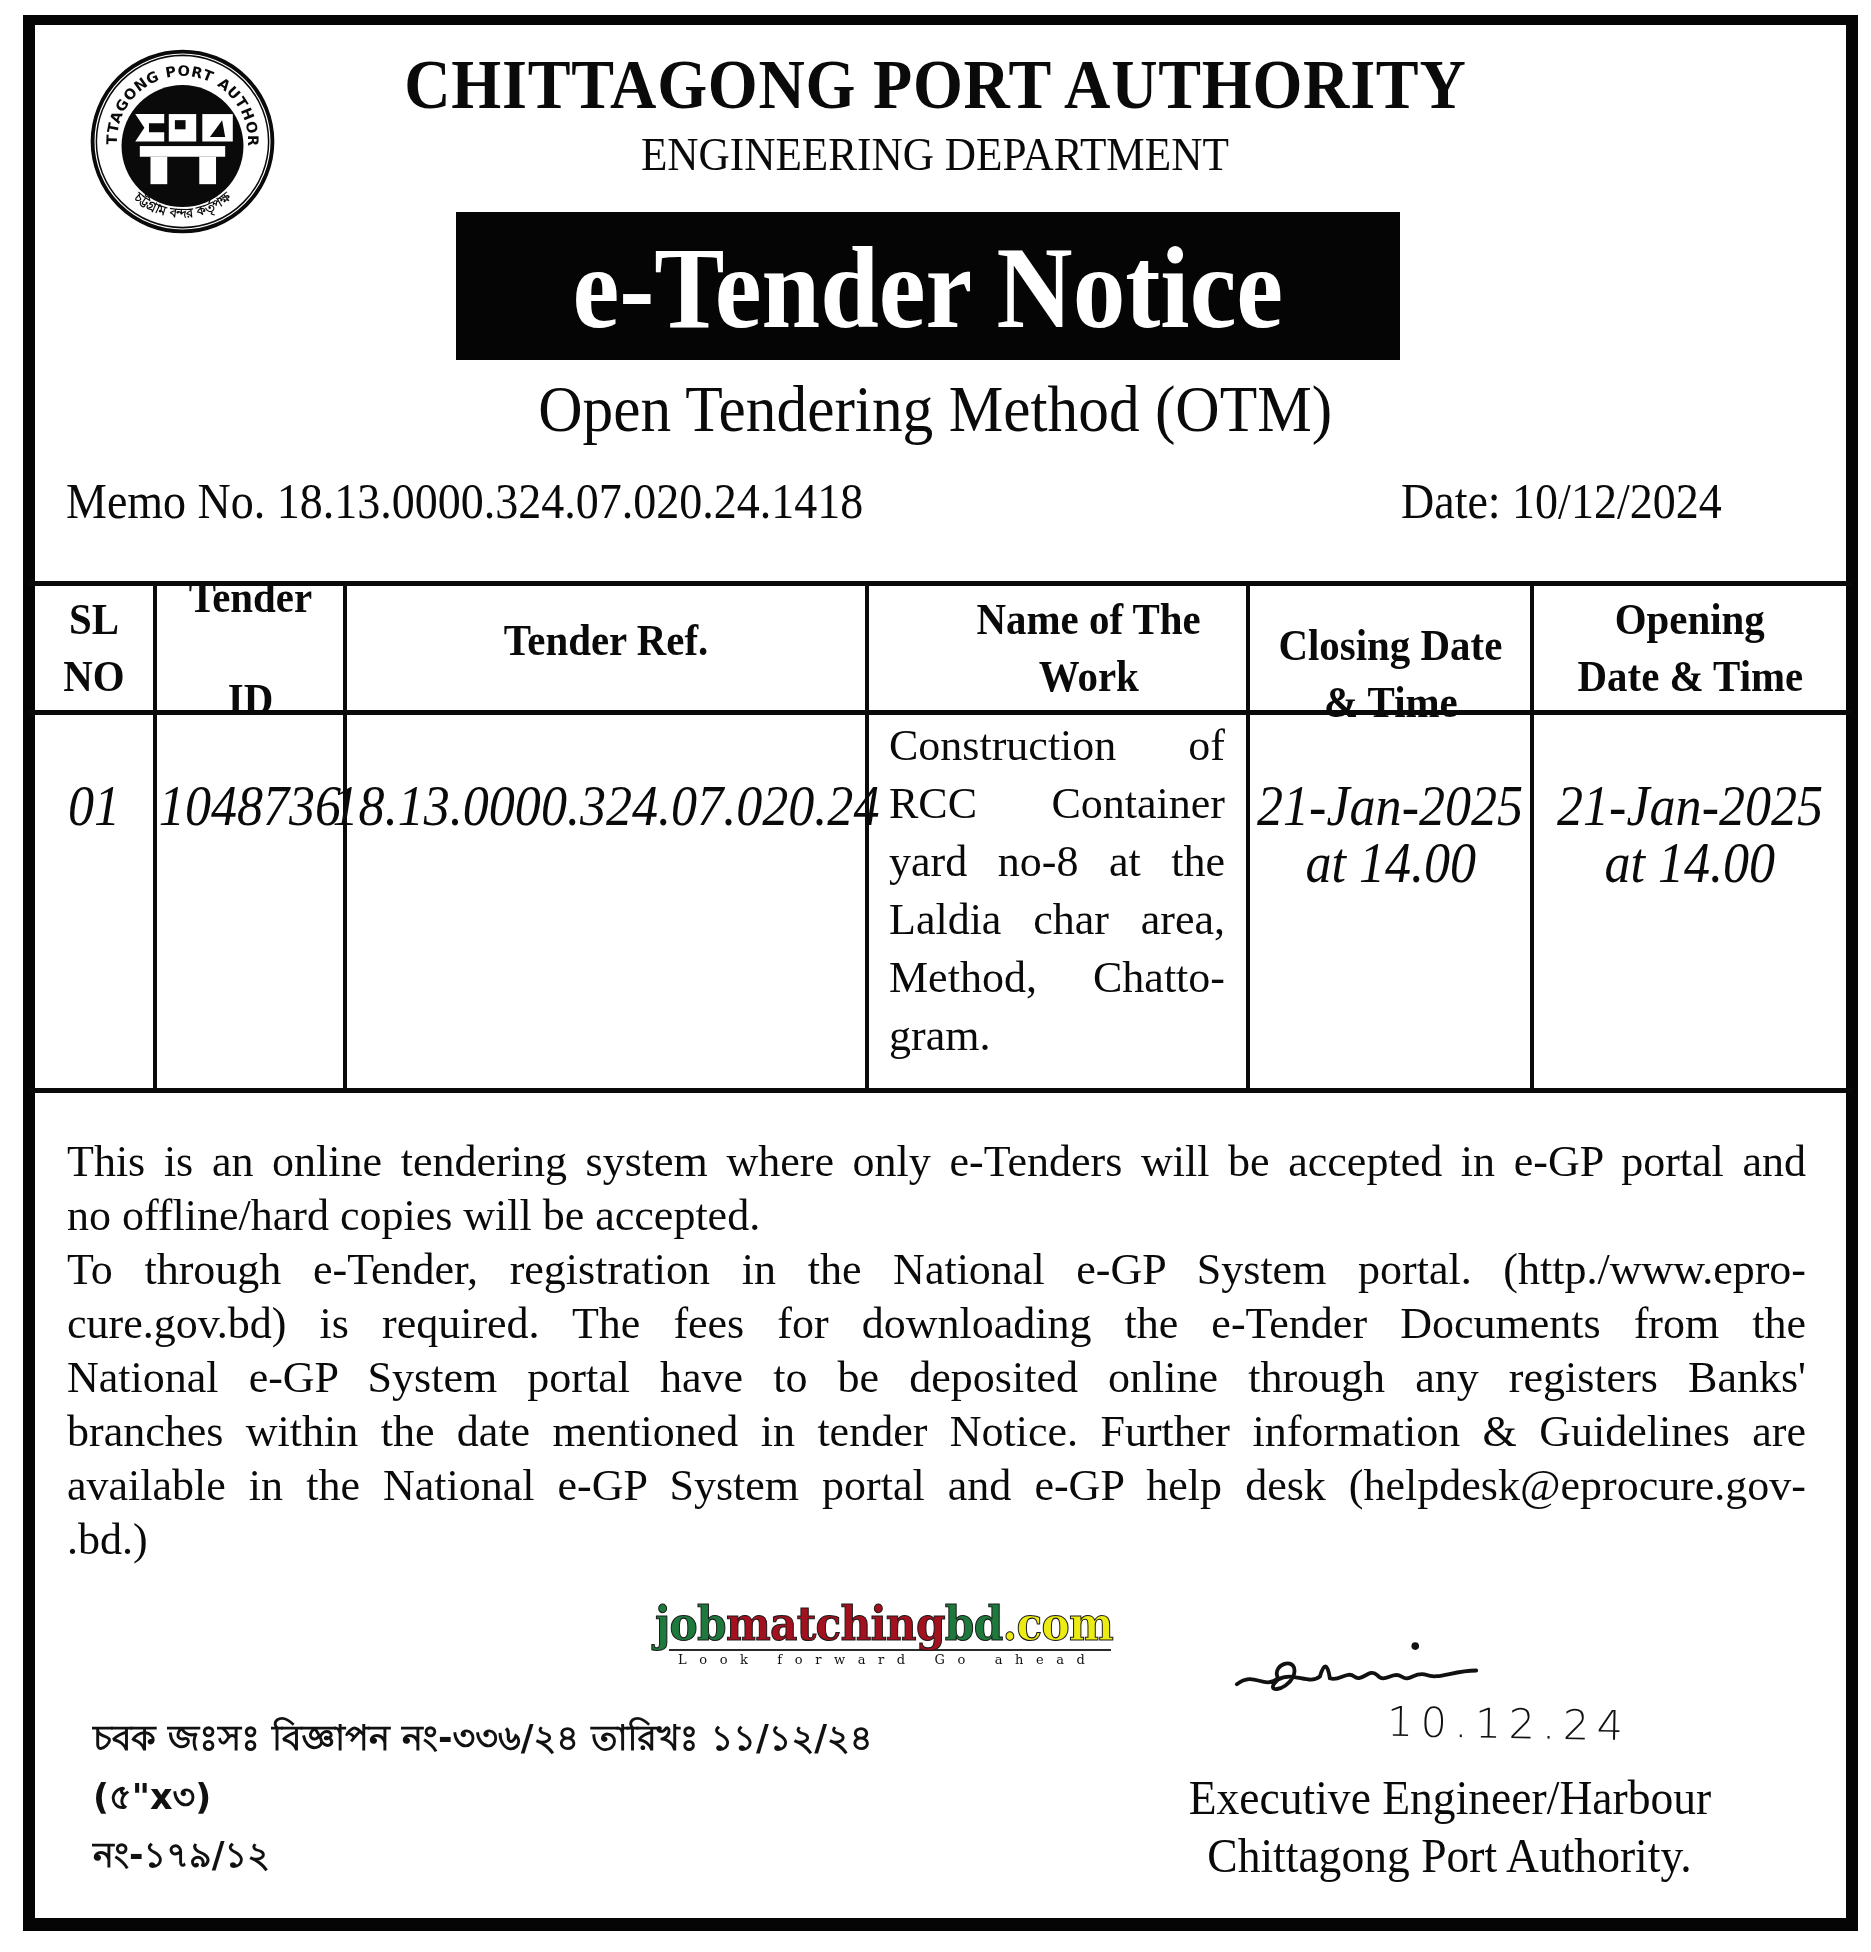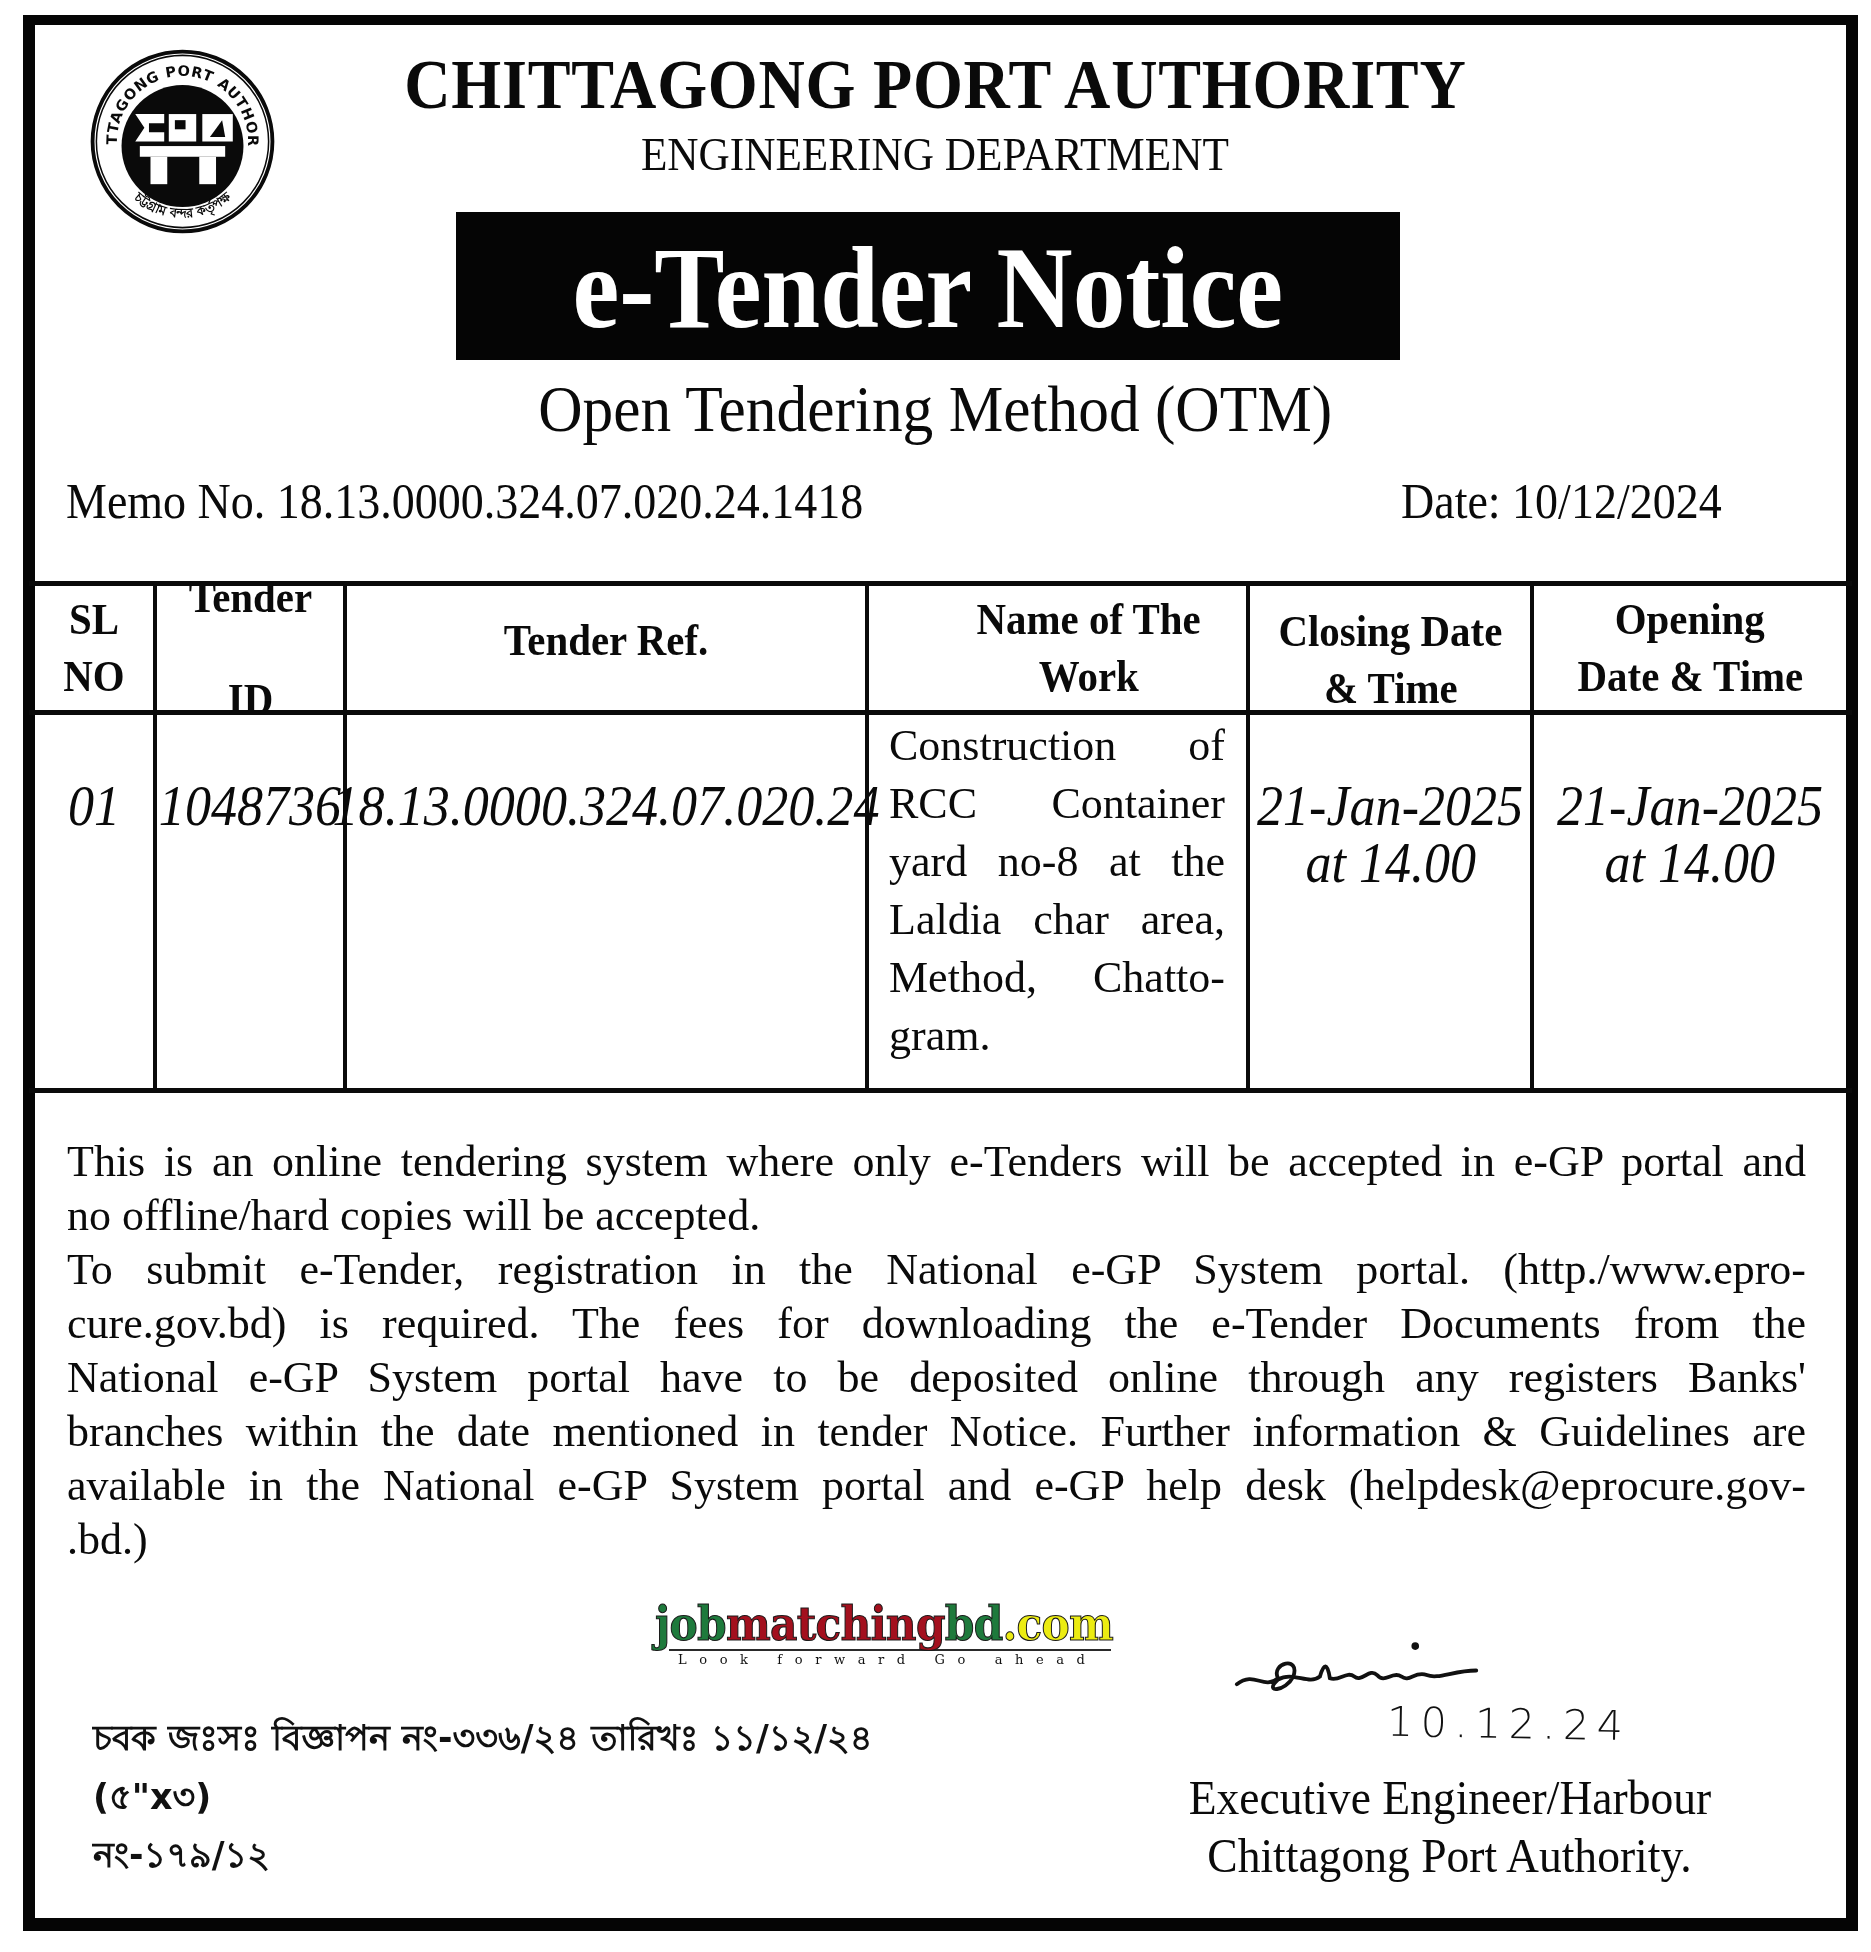--- a/index.html
+++ b/index.html
@@ -130,21 +130,21 @@
   <span>Tender</span>
   <span>ID</span>
 </div>
 <div class="cell th" style="left:347px; top:586px; width:518px; height:124px; justify-content:flex-start; padding-top:26px;">
   <span>Tender Ref.</span>
 </div>
 <div class="cell th" style="left:843px; top:586px; width:447px; height:124px;padding-left:44px;">
   <span>Name of The</span>
   <span>Work</span>
 </div>
-<div class="cell th" style="left:1250px; top:598px; width:281px; height:124px;">
+<div class="cell th" style="left:1250px; top:612px; width:281px; height:124px;">
   <span>Closing Date</span>
   <span>&amp; Time</span>
 </div>
 <div class="cell th" style="left:1534px; top:586px; width:312px; height:124px;">
   <span>Opening</span>
   <span>Date &amp; Time</span>
 </div>
 
 <div class="cell td" style="left:35px; top:778px; width:118px; height:57px;">
   <span>01</span>
@@ -170,21 +170,21 @@
   <span>at 14.00</span>
 </div>
 <div class="cell td" style="left:1534px; top:778px; width:312px; height:114px; justify-content:flex-start;">
   <span>21-Jan-2025</span>
   <span>at 14.00</span>
 </div>
 
 <div class="para">
   <span class="ln">This is an online tendering system where only e-Tenders will be accepted in e-GP portal and</span>
   <span class="ln left">no offline/hard copies will be accepted.</span>
-  <span class="ln">To submit e-Tender, registration in the National e-GP System portal. (http./www.epro-</span>
+  <span class="ln">To through e-Tender, registration in the National e-GP System portal. (http./www.epro-</span>
   <span class="ln">cure.gov.bd) is required. The fees for downloading the e-Tender Documents from the</span>
   <span class="ln">National e-GP System portal have to be deposited online through any registers Banks'</span>
   <span class="ln">branches within the date mentioned in tender Notice. Further information &amp; Guidelines are</span>
   <span class="ln">available in the National e-GP System portal and e-GP help desk (helpdesk@eprocure.gov-</span>
   <span class="ln left">.bd.)</span>
 </div>
 
 <div class="wm">
   <span class="brand"><span style="color:#1e7a3c;">job</span><span style="color:#a3101e;">matching</span><span style="color:#1e7a3c;">bd</span><span style="color:#ecec12;">.com</span></span>
   <div class="rule"></div>

